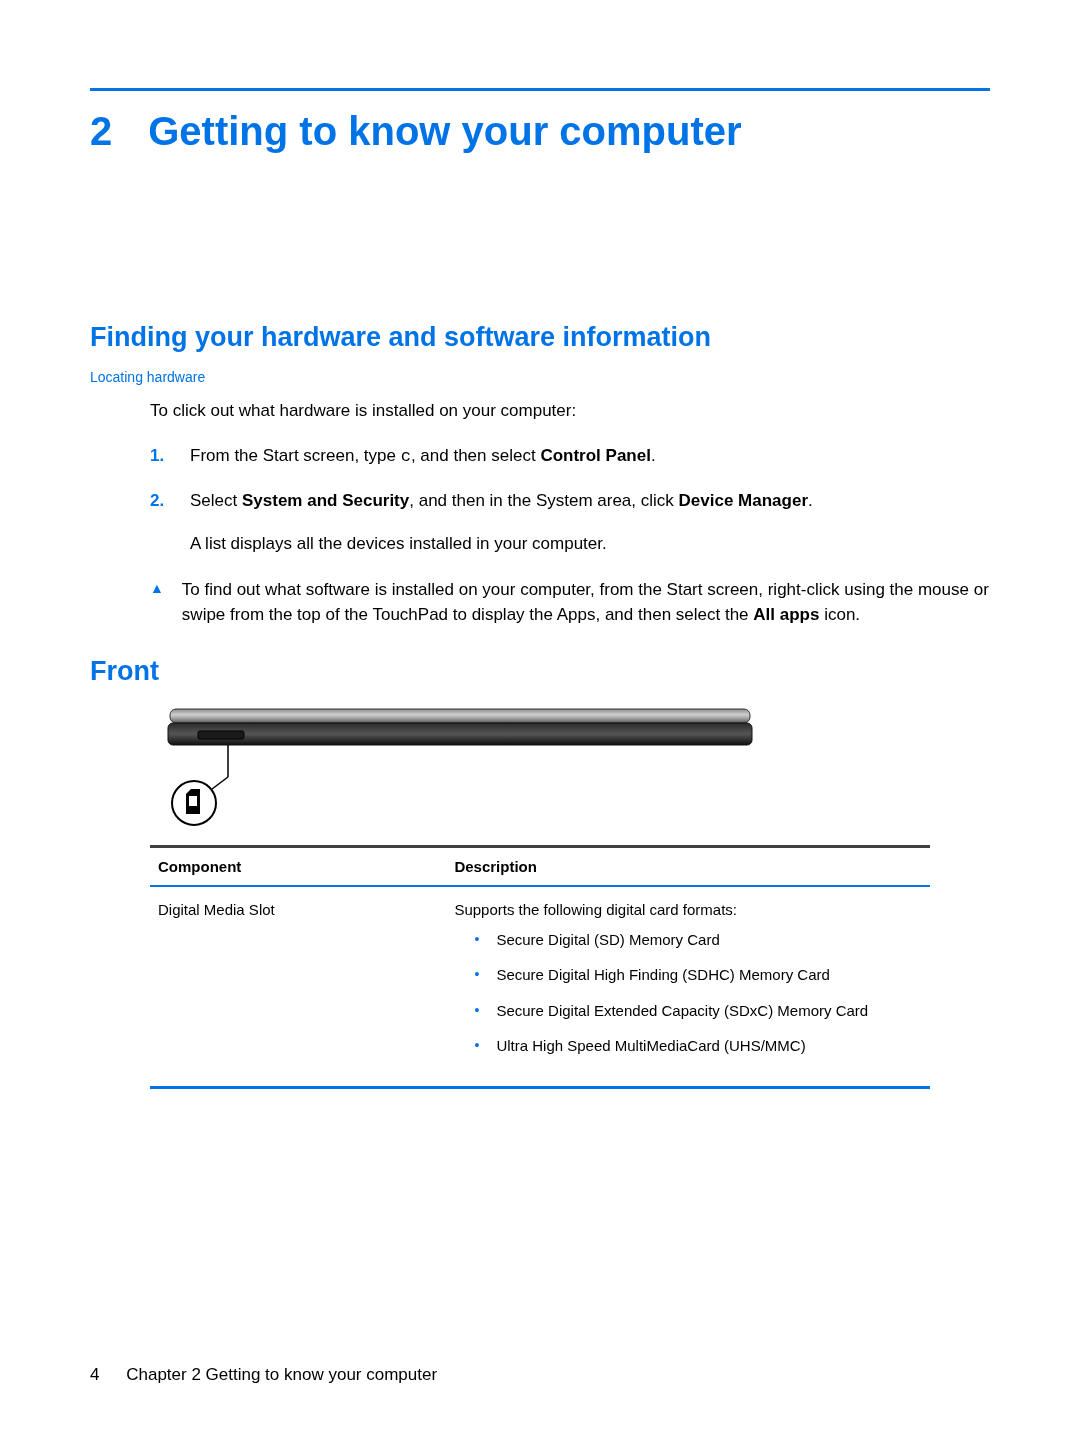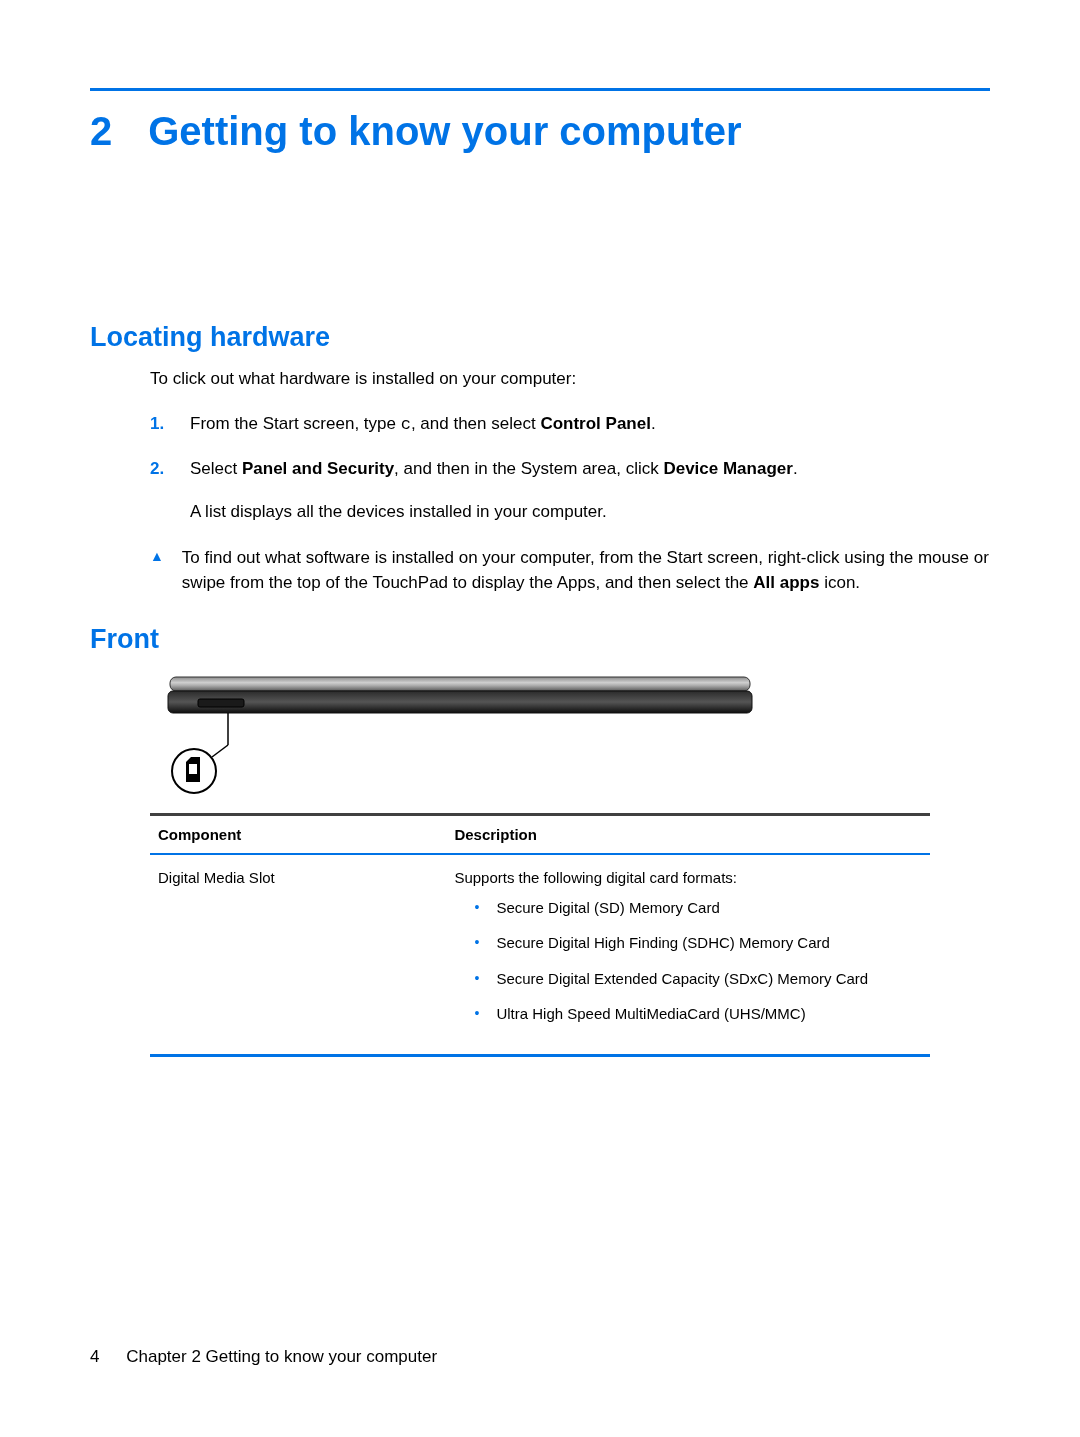--- a/index.html
+++ b/index.html
@@ -35,22 +35,22 @@
       font-weight: bold;
       color: #0073e6;
     }
     h2.section {
       font-size: 27px;
       font-weight: bold;
       color: #0073e6;
       margin-bottom: 16px;
     }
     h3.subsection {
-      font-size: 27px;
-      font-weight: bold;
+      font-size: 14px;
+      font-weight: normal;
       color: #0073e6;
       margin-bottom: 14px;
     }
     .body-indent {
       margin-left: 60px;
     }
     p.body {
       line-height: 1.45;
       margin-bottom: 20px;
       font-size: 17px;
@@ -143,47 +143,48 @@
     ul.formats li::before {
       content: "•";
       color: #0073e6;
       position: absolute;
       left: 0;
       font-size: 14px;
     }
     .footer {
       position: absolute;
       left: 90px;
-      bottom: 70px;
+      bottom: 52px;
       font-size: 17px;
     }
     .footer .pn { display: inline-block; margin-right: 22px; }
   </style>
 </head>
 <body>
 
 <div class="page">
   <div class="top-rule"></div>
 
   <div class="chapter-heading">
     <span class="chapter-num">2</span>
     <span class="chapter-title">Getting to know your computer</span>
   </div>
 
+  <h2 class="section">Finding your hardware and software information</h2>
 
   <h3 class="subsection">Locating hardware</h3>
 
   <p class="body body-indent">To click out what hardware is installed on your computer:</p>
 
   <ol class="steps">
     <li>
       <span>From the Start screen, type </span><span class="mono">c</span><span>, and then select </span><span class="b">Control Panel</span><span>.</span>
     </li>
     <li>
-      <span>Select </span><span class="b">Panel and Security</span><span>, and then in the System area, click </span><span class="b">Device Manager</span><span>.</span>
+      <span>Select </span><span class="b">System and Security</span><span>, and then in the System area, click </span><span class="b">Device Manager</span><span>.</span>
       <span class="after">A list displays all the devices installed in your computer.</span>
     </li>
   </ol>
 
 
   <div class="note-row">
     <span class="triangle">▲</span>
     <div class="ntext">
       <span>To find out what software is installed on your computer, from the Start screen, right-click using the mouse or swipe from the top of the TouchPad to display the Apps, and then select the </span><span class="b">All apps</span><span> icon.</span>
     </div>

